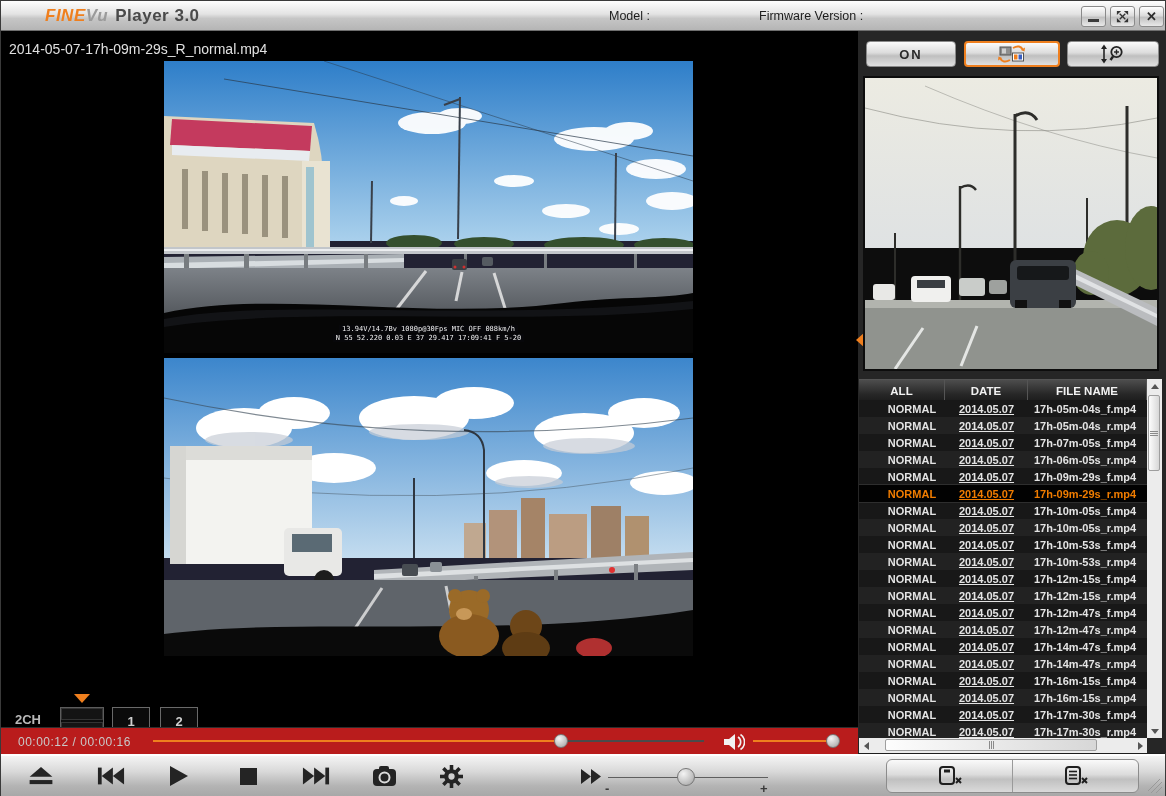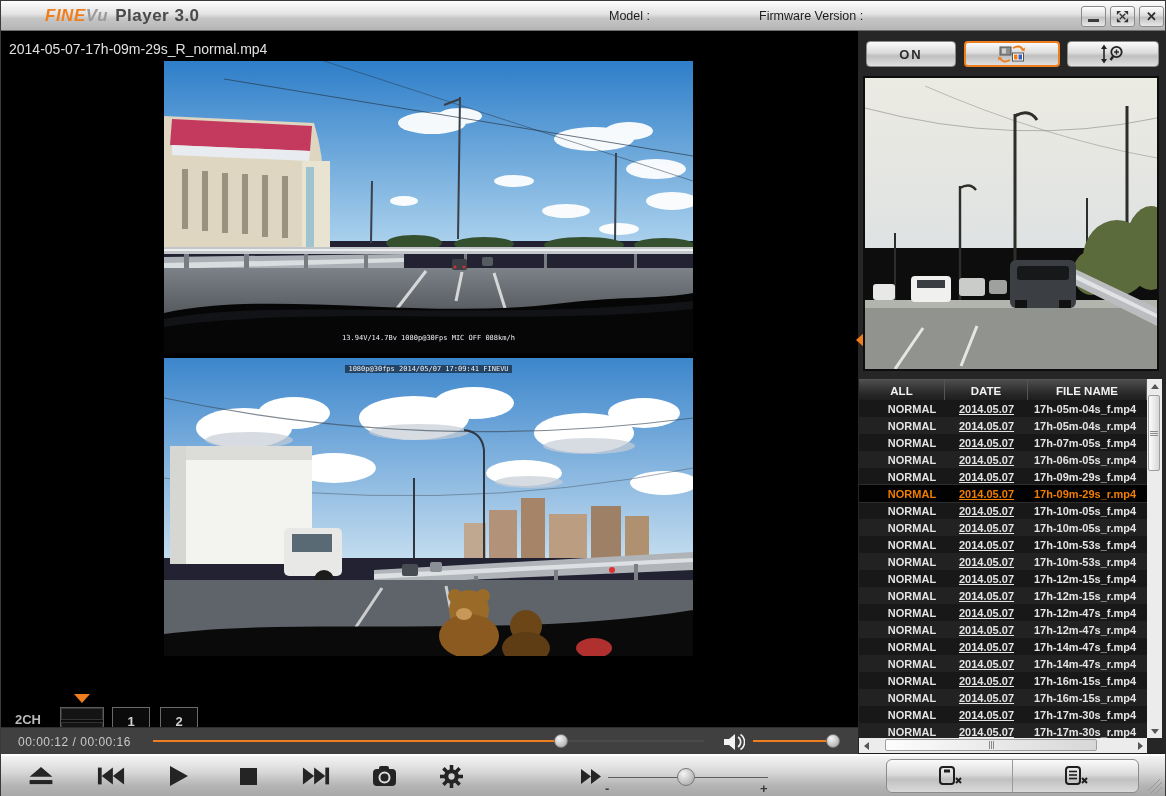--- a/index.html
+++ b/index.html
@@ -37,21 +37,21 @@
     border-left:8px solid transparent; border-right:8px solid transparent; border-top:9px solid #ef7f1e; }
   .ch-label { position:absolute; left:14px; top:681px; font-size:13px; font-weight:bold; color:#b9b9b9; }
   .ch-slider { position:absolute; left:59px; top:676px; width:44px; height:28px;
     border:1px solid #5c5c5c; background:#0c0c0c; }
   .ch-slider .half { position:absolute; left:0; width:100%; height:12px; background:#141414; border:1px solid #333; }
   .ch-btn { position:absolute; top:676px; width:38px; height:28px; background:#0b0b0b;
     border:1px solid #6a6a6a; color:#cfcfcf; font-size:13px; font-weight:bold;
     display:flex; align-items:center; justify-content:center; cursor:pointer; }
 
   
-  .playbar { position:absolute; left:0; top:726px; width:857px; height:33px; background:#404040;
+  .playbar { position:absolute; left:0; top:726px; width:857px; height:33px; background:#b91c1c;
     border-top:1px solid #2e2e2e; }
   .time { position:absolute; left:17px; top:7px; font-size:12px; color:#c9c9c9; letter-spacing:.5px; }
   .track { position:absolute; height:2px; background:#4a4a4a; }
   .track .fill { position:absolute; left:0; top:0; height:2px; background:#ef7f1e; }
   .slider-thumb { position:absolute; width:14px; height:14px; border-radius:50%;
     background:radial-gradient(circle at 35% 30%, #f4f4f4, #b9b9b9 70%, #8e8e8e);
     border:1px solid #777; cursor:pointer; }
 
   
   .right-panel { position:absolute; left:857px; top:30px; width:309px; height:722px; background:#262626; }
@@ -232,20 +232,21 @@
           <rect x="318" y="196" width="11" height="9" rx="2" fill="#555b61"></rect>
           <circle cx="291" cy="206" r="1.5" fill="#d03030"></circle>
             <circle cx="300" cy="206" r="1.5" fill="#d03030"></circle>
         </g>
 
         <path d="M0,252 C110,228 260,260 400,242 C460,235 500,238 529,232 L529,292 L0,292 Z" fill="#060606"></path>
         <path d="M0,258 C120,236 300,262 529,240 L529,248 C360,266 140,244 0,266 Z" fill="#15161a" opacity=".8"></path>
       </svg>
       <div class="overlay-text" style="bottom:10px;">
         <div><span>13.94V/14.7Bv  1080p@30Fps MIC OFF 088km/h</span></div>
+        <div><span>N 55 52.220 0.03  E 37 29.417 17:09:41 F 5-20</span></div>
       </div>
     </div>
 
     <div class="video" style="top:327px; width:529px; height:298px;">
       <svg width="529" height="298" viewBox="0 0 529 298">
         <defs>
           <linearGradient id="skyR" x1="0" y1="0" x2="0" y2="1">
             <stop offset="0" stop-color="#3c86cc"></stop>
               <stop offset="1" stop-color="#c3dcef"></stop>
           </linearGradient>
@@ -320,23 +321,20 @@
           <circle cx="305" cy="252" r="20" fill="#9a6a28"></circle>
           <circle cx="291" cy="238" r="7" fill="#9a6a28"></circle>
             <circle cx="319" cy="238" r="7" fill="#9a6a28"></circle>
           <ellipse cx="305" cy="278" rx="30" ry="22" fill="#8a5a20"></ellipse>
           <circle cx="362" cy="268" r="16" fill="#6d4618"></circle>
           <ellipse cx="362" cy="290" rx="24" ry="16" fill="#5e3c14"></ellipse>
           <ellipse cx="300" cy="256" rx="8" ry="6" fill="#c89858"></ellipse>
           <ellipse cx="430" cy="290" rx="18" ry="10" fill="#b03030"></ellipse>
         </g>
       </svg>
-      <div class="overlay-text" style="top:7px;">
-        <div><span>1080p@30fps 2014/05/07 17:09:41 FINEVU</span></div>
-      </div>
     </div>
 
     <div class="ch-marker"></div>
     <div class="ch-label">2CH</div>
     <div class="ch-slider">
       <div class="half" style="top:0;"></div>
       <div class="half" style="bottom:0;"></div>
     </div>
     <div class="ch-btn" style="left:111px;">1</div>
     <div class="ch-btn" style="left:159px;">2</div>

